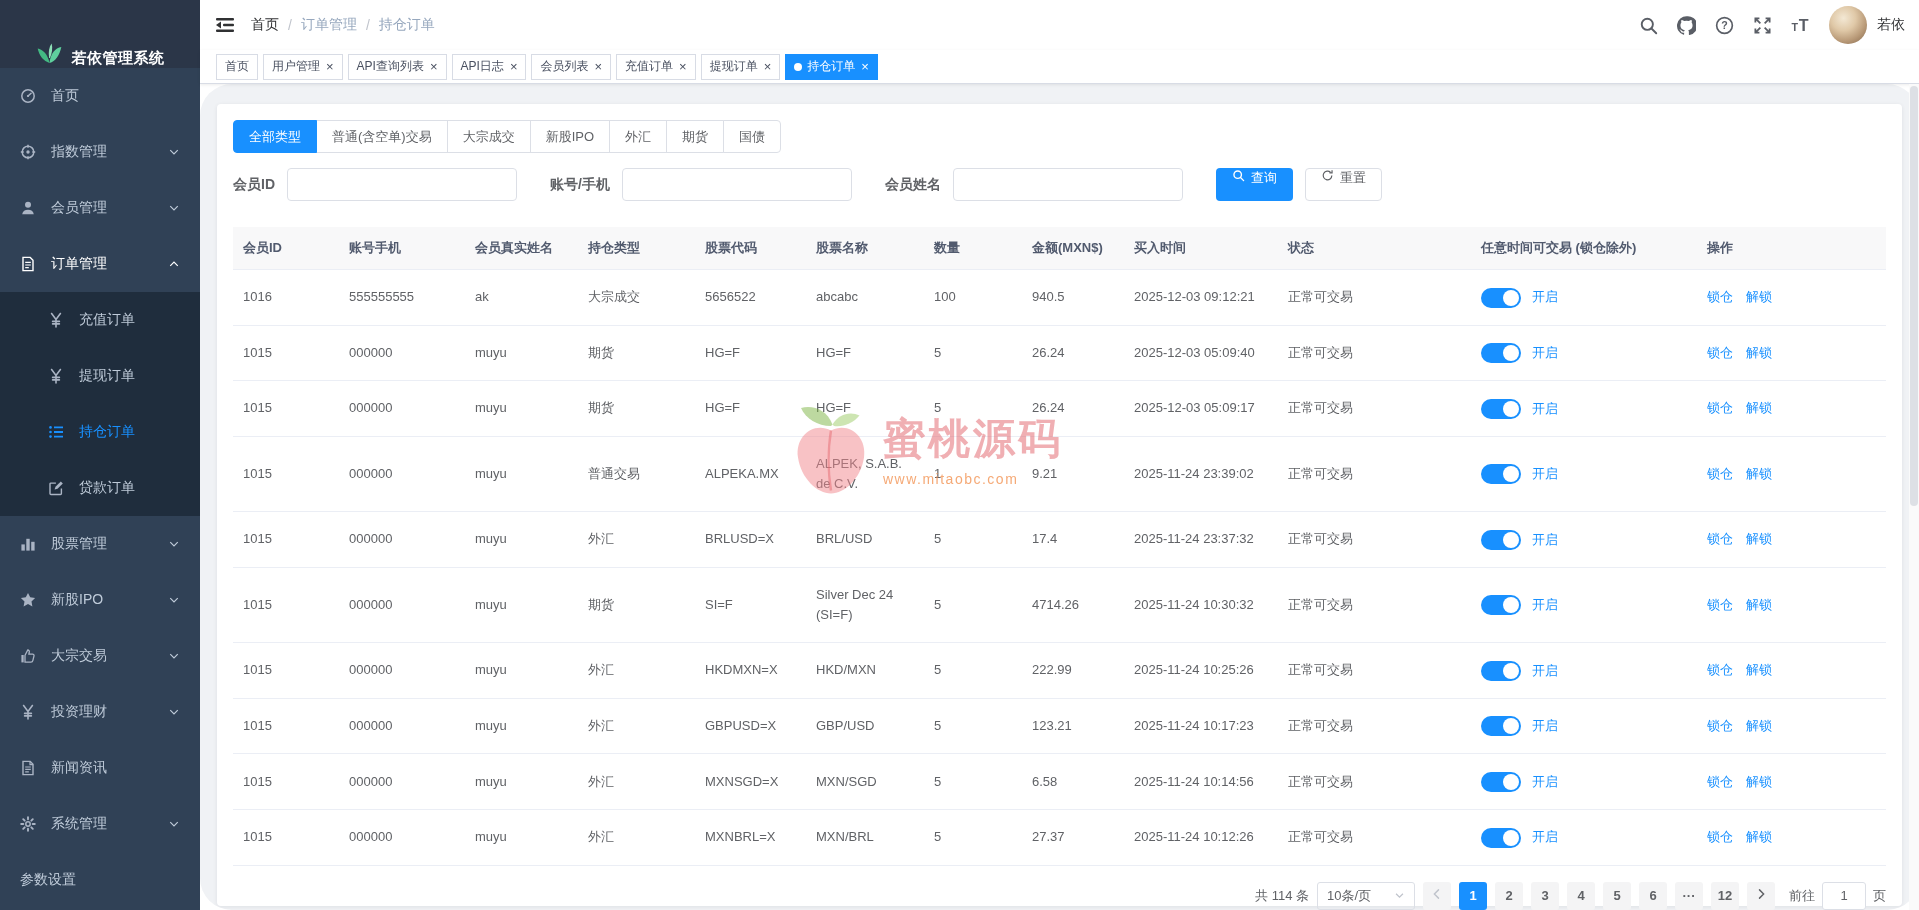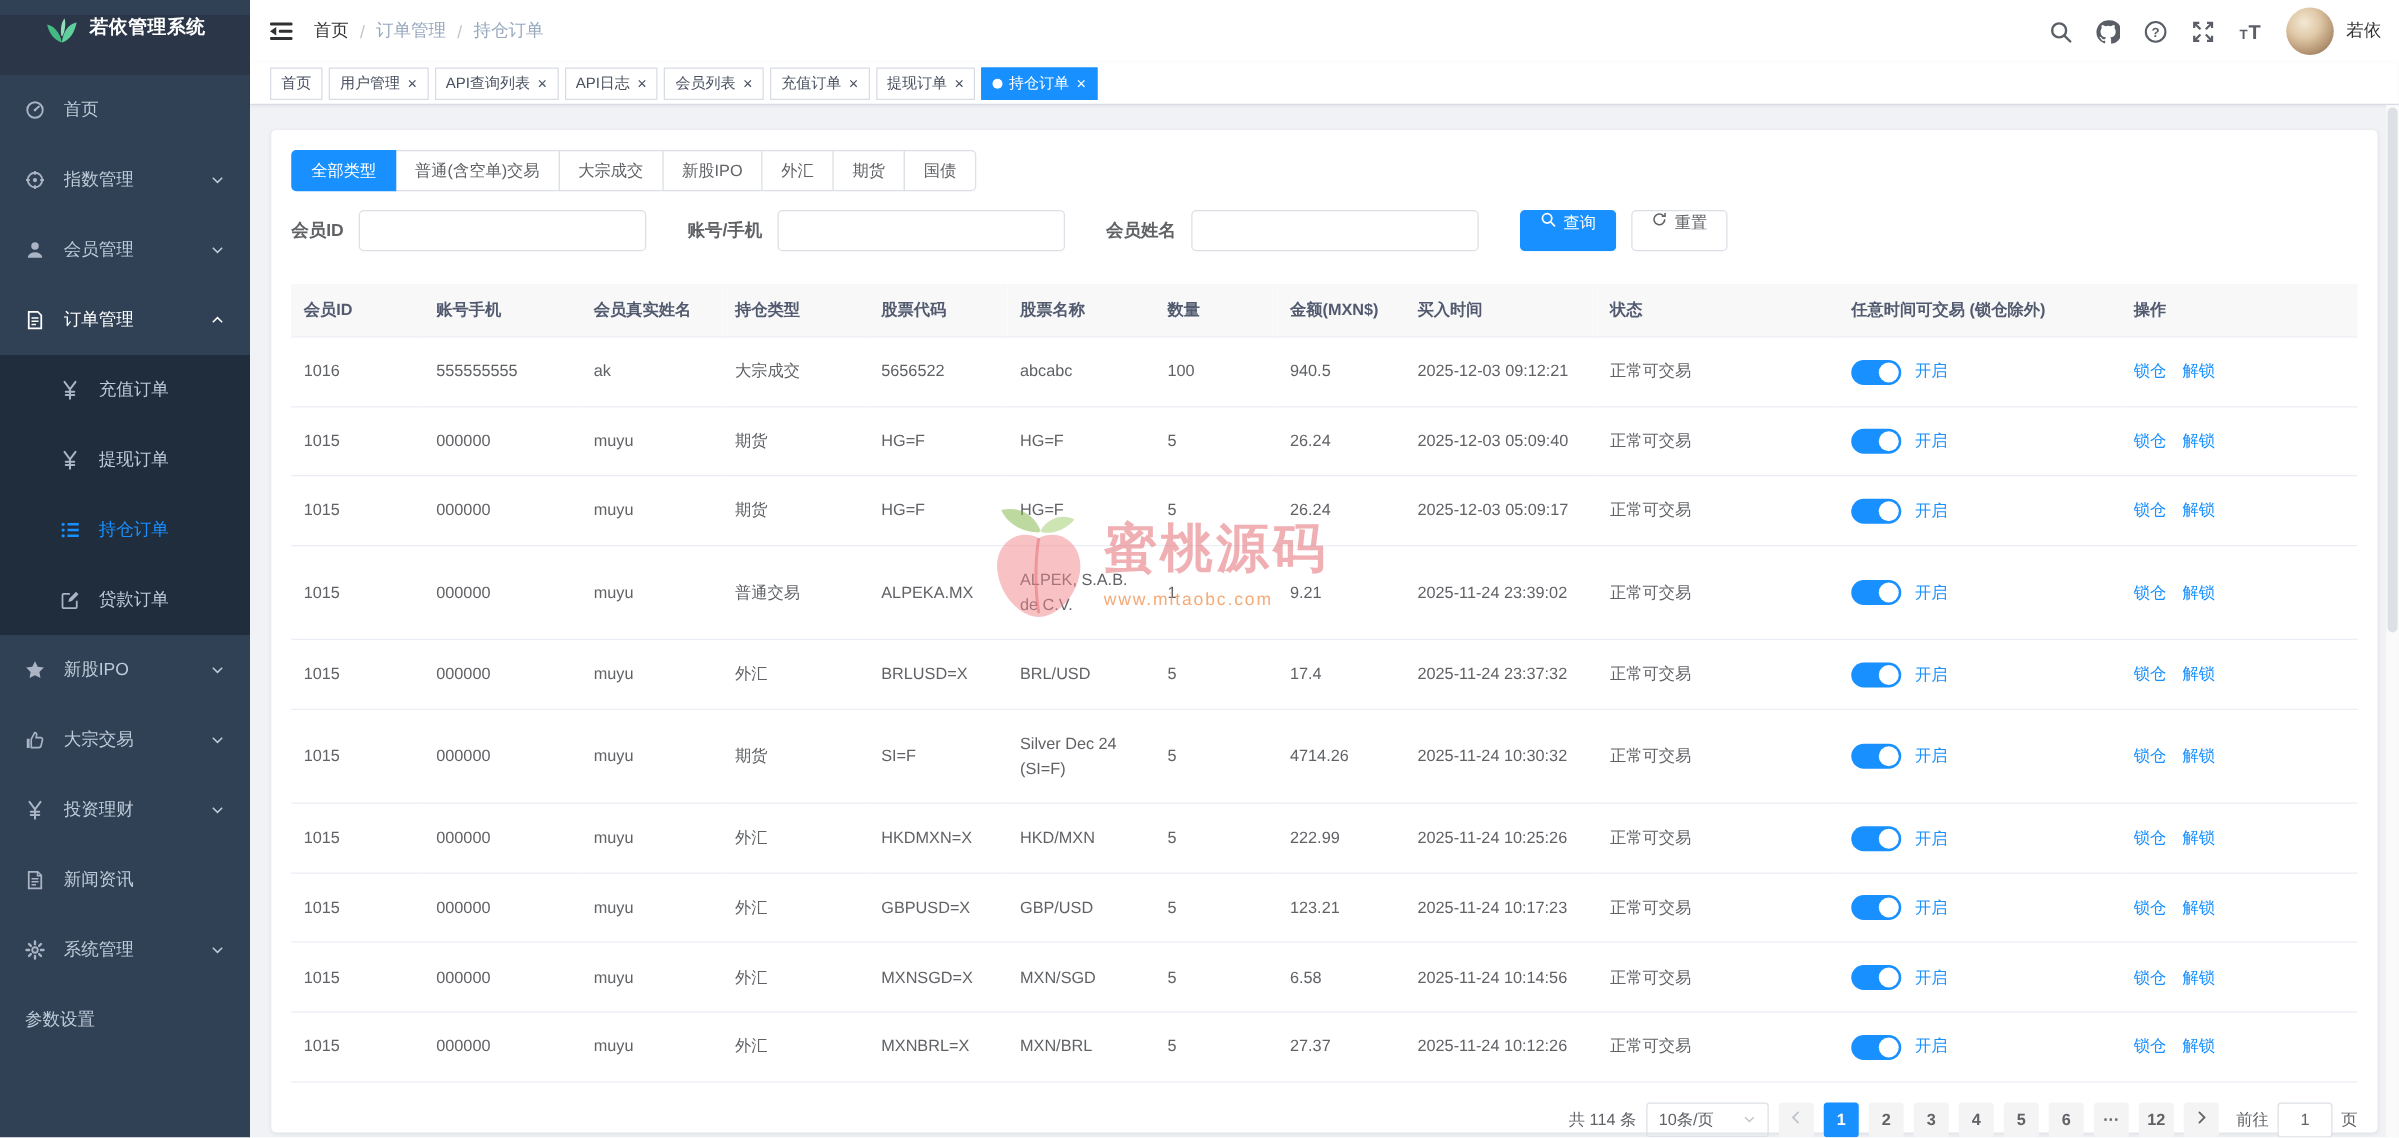--- a/index.html
+++ b/index.html
@@ -2,21 +2,21 @@
 <html><head>
 <meta charset="utf-8">
 <style>
   * { margin:0; padding:0; box-sizing:border-box; }
   html,body { width:1919px; height:910px; overflow:hidden; }
   body { font-family:"Liberation Sans","DejaVu Sans",sans-serif; background:#fff; font-size:14px; }
   .app { display:flex; width:100%; height:100%; }
 
   
   .sidebar { width:200px; flex-shrink:0; background:#304156; display:flex; flex-direction:column; overflow:hidden; }
-  .logo { height:48px; display:flex; align-items:flex-start; justify-content:center; gap:9px; background:#2b3648; cursor:pointer;margin-top:12px; }
+  .logo { height:68px; display:flex; align-items:flex-end; justify-content:center; gap:9px; background:#2b3648; cursor:pointer; }
   .logo svg { width:27px; height:27px; }
   .logo-title { color:#fff; font-weight:bold; font-size:15px; letter-spacing:.5px; }
   .menu { flex:1; overflow:hidden; }
   .menu-item { height:56px; display:flex; align-items:center; padding:0 20px; color:#bfcbd9; font-size:14px; cursor:pointer; }
   .menu-item .icon { width:16px; height:16px; margin-right:15px; display:inline-flex; color:#aab4c4; flex-shrink:0; }
   .menu-item .icon svg { width:16px; height:16px; }
   .mi-label { flex:1; white-space:nowrap; overflow:hidden; }
   .chev { width:12px; height:12px; color:#bfcbd9; display:inline-flex; margin-left:8px; }
   .chev svg { width:12px; height:12px; }
   .chev.up { transform:rotate(180deg); }
@@ -45,21 +45,21 @@
   .tags-bar { height:34px; background:#fff; border-bottom:1px solid #d8dce5; box-shadow:0 1px 3px rgba(0,0,0,.08);
               display:flex; align-items:center; padding:0 16px; gap:5px; flex-shrink:0; position:relative; z-index:2; }
   .tag { height:26px; display:inline-flex; align-items:center; gap:5px; padding:0 8px; border:1px solid #d8dce5;
          background:#fff; color:#495060; font-size:12px; cursor:pointer; white-space:nowrap; }
   .tag .dot { display:none; width:8px; height:8px; border-radius:50%; background:#fff; }
   .tag.active { background:#1890ff; border-color:#1890ff; color:#fff; }
   .tag.active .dot { display:inline-block; }
   .tag-close { font-size:13px; line-height:13px; margin-left:1px; }
 
   
-  .content { flex:1; background:#f0f2f5; padding:20px 17px 0; position:relative; overflow:hidden; }
+  .content { flex:1; background:#f0f2f5; padding:20px 17px 0; position:relative; overflow:hidden;border-radius:32px; }
   .card { background:#fff; border-radius:4px; box-shadow:0 1px 4px rgba(0,21,41,.08); padding:16px; height:calc(100% - 4px); }
 
   .type-tabs { display:inline-flex; }
   .type-tab { height:33px; padding:0 15px; display:flex; align-items:center; background:#fff; border:1px solid #dcdfe6;
               font-size:13px; color:#606266; margin-left:-1px; cursor:pointer; white-space:nowrap; }
   .type-tab:first-child { border-radius:4px 0 0 4px; margin-left:0; }
   .type-tab:last-child { border-radius:0 4px 4px 0; }
   .type-tab.active { background:#1890ff; border-color:#1890ff; color:#fff; position:relative; z-index:1; }
 
   .search-form { display:flex; align-items:center; margin-top:15px; }
@@ -212,20 +212,35 @@
                 <path d="M13.4 8.6v5c0 .5-.4.9-.9.9H2.9c-.5 0-.9-.4-.9-.9V4c0-.5.4-.9.9-.9h5" fill="none" stroke="currentColor" stroke-width="1.4"></path>
                 <path d="M6.6 9.6l.9-2.9L12.8 1.4l2 2-5.3 5.3z" fill="currentColor"></path>
               </svg>
             </span>
             <span class="mi-label">贷款订单</span>
           </div>
         </div>
         <div class="menu-item">
           <span class="icon">
             <svg viewBox="0 0 16 16">
+              <rect x="1.4" y="8.4" width="3.4" height="6.2" fill="currentColor"></rect>
+              <rect x="6.3" y="2.8" width="3.4" height="11.8" fill="currentColor"></rect>
+              <rect x="11.2" y="5.8" width="3.4" height="8.8" fill="currentColor"></rect>
+            </svg>
+          </span>
+          <span class="mi-label">股票管理</span>
+          <span class="chev">
+            <svg viewBox="0 0 16 16">
+              <path d="M3 5.5l5 5 5-5" fill="none" stroke="currentColor" stroke-width="1.6"></path>
+            </svg>
+          </span>
+        </div>
+        <div class="menu-item">
+          <span class="icon">
+            <svg viewBox="0 0 16 16">
               <path d="M8 .9l2.2 4.4 4.9.7-3.6 3.5.9 4.9L8 12.1l-4.4 2.3.9-4.9L.9 6l4.9-.7z" fill="currentColor"></path>
             </svg>
           </span>
           <span class="mi-label">新股IPO</span>
           <span class="chev">
             <svg viewBox="0 0 16 16">
               <path d="M3 5.5l5 5 5-5" fill="none" stroke="currentColor" stroke-width="1.6"></path>
             </svg>
           </span>
         </div>

